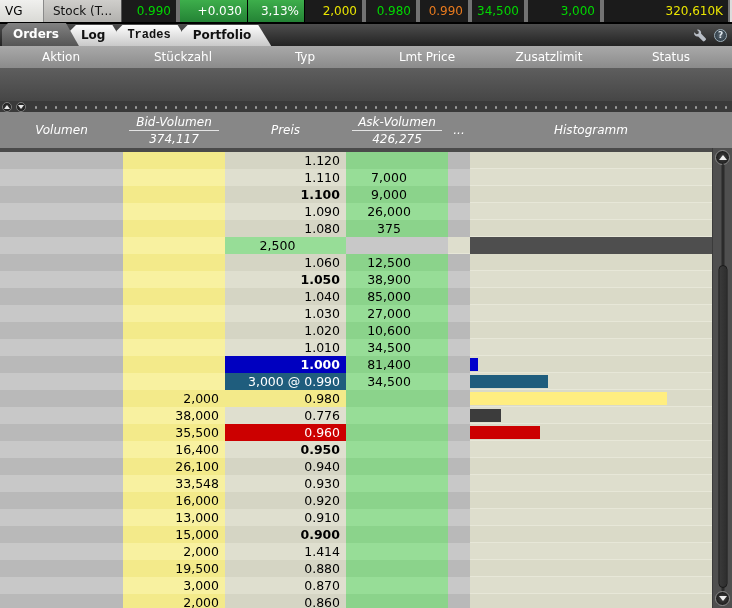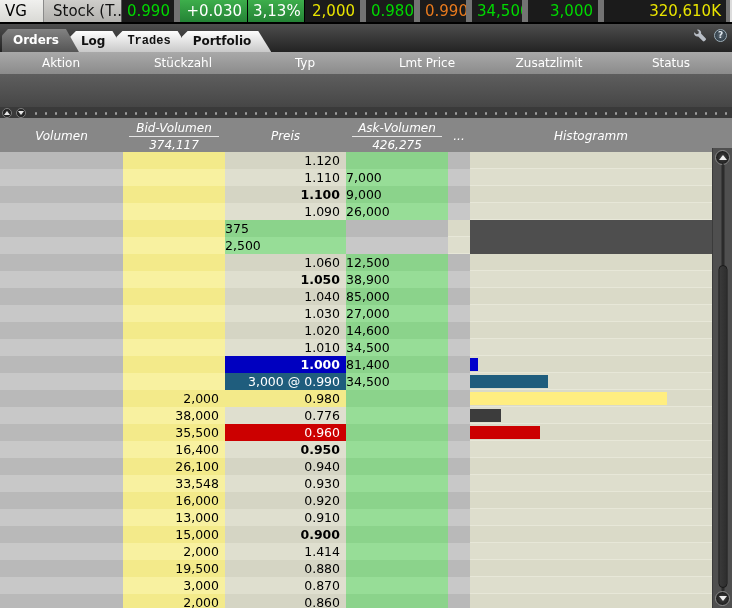--- a/index.html
+++ b/index.html
@@ -5,40 +5,40 @@
   * { margin:0; padding:0; box-sizing:border-box; }
   html,body { width:732px; height:608px; overflow:hidden; }
   .screen {
     width:732px; height:608px; position:relative;
     font-family:"DejaVu Sans", sans-serif;
     background:#4a4a4a; user-select:none;
   }
 
   
   .quote-bar { height:24px; background:#141414; border-bottom:2px solid #000; display:flex; position:relative; }
-  .qcell { height:22px; line-height:22px; font-size:15px; padding:0 5px; text-align:right; white-space:nowrap; overflow:hidden; }
+  .qcell { height:22px; line-height:22px; font-size:12px; padding:0 5px; text-align:right; white-space:nowrap; overflow:hidden; }
   .qcell:nth-child(1){ width:44px; background:linear-gradient(#f0f0ee,#d9d9d5); color:#000; text-align:left; border-right:1px solid #8a8a8a; }
   .qcell:nth-child(2){ width:78px; background:linear-gradient(#cfcecb,#b2b1ae); color:#111; text-align:left; padding-left:9px; border-right:1px solid #555; }
   .qcell:nth-child(3){ width:58px; }
   .qcell:nth-child(4){ width:68px; }
   .qcell:nth-child(5){ width:57px; }
   .qcell:nth-child(6){ width:61px; }
   .qcell:nth-child(7){ width:54px; }
   .qcell:nth-child(8){ width:52px; }
   .qcell:nth-child(9){ width:56px; }
   .qcell:nth-child(10){ width:76px; }
   .qcell:nth-child(11){ flex:1; }
-  .q-dark { background:#1b1b1b; border-right:6px solid #737373; }
+  .q-dark { background:#1b1b1b; border-right:4px solid #737373; }
   .q-green-bg { background:linear-gradient(#3dae4b,#248335); border-right:1px solid #000; }
   .fg-green { color:#00d800; } .fg-yellow { color:#e9e400; }
   .fg-orange { color:#e87a1e; } .fg-white { color:#ffffff; }
   .q-edge { position:absolute; right:0; top:0; width:2px; height:22px; background:#dcdcdc; }
 
   
-  .tabbar { height:28px; background:linear-gradient(#4d4d4d,#232323); display:flex; align-items:flex-end; padding-left:2px; position:relative; }
+  .tabbar { height:22px; background:linear-gradient(#4d4d4d,#232323); display:flex; align-items:flex-end; padding-left:2px; position:relative; }
   .tab { height:21px; line-height:21px; font-size:12px; font-weight:bold; padding:0 20px 0 11px; margin-right:-9px; position:relative;
          clip-path:polygon(0 100%, 0 28%, 6px 0, calc(100% - 13px) 0, 100% 100%);
          background:linear-gradient(#fdfdfd,#c9c9c9); color:#111; }
   .tab.active { background:linear-gradient(#828282,#555555); color:#fff; height:23px; line-height:23px; }
   .tab-icons { position:absolute; right:5px; top:5px; display:flex; gap:7px; align-items:center; }
   .icon-wrench { width:13px; height:13px; }
   .icon-help { width:13px; height:13px; border-radius:50%; background:radial-gradient(#5a6670,#23303a); border:1px solid #9fb0ba;
                color:#dfe7ec; font-size:9px; line-height:11px; text-align:center; font-weight:bold; }
 
   
@@ -64,21 +64,21 @@
   .lh-two .top { border-bottom:1px solid #e4e4e4; padding:0 6px 1px; min-width:88%; text-align:center; }
   .lh-two .bot { padding-top:1px; }
 
   
   .ladder-body { position:absolute; left:0; right:0; top:152px; bottom:0; overflow:hidden; background:#4e4e4e; }
   .lrow { display:grid; grid-template-columns:123px 102px 121px 102px 22px auto; height:17px; margin-right:20px;
           font-size:12.5px; line-height:17px; color:#000; }
   .c-vol  { background:#b9b9b9; }
   .c-bid  { background:#f3ea8a; text-align:right; padding-right:6px; }
   .c-price{ background:#d5d5c4; text-align:right; padding-right:6px; }
-  .c-ask  { background:#8bd38b; text-align:left; padding-right:16px; }
+  .c-ask  { background:#8bd38b; text-align:center; padding-right:16px; }
   .c-more { background:#b9b9b9; }
   .c-hist { background:#dadac8; border-bottom:1px solid #e7e7d8; overflow:hidden; }
   .lrow.alt .c-vol  { background:#c8c8c8; }
   .lrow.alt .c-bid  { background:#f8f1a0; }
   .lrow.alt .c-price{ background:#dfdfcf; }
   .lrow.alt .c-ask  { background:#97dd97; }
   .lrow.alt .c-more { background:#c8c8c8; }
   .lrow.alt .c-hist { background:#dedecd; }
   .c-price.bold { font-weight:bold; }
   .c-price.last-blue { background:#0000c0 !important; color:#fff; font-weight:bold; }
@@ -211,20 +211,21 @@
     <div class="c-price">1.090</div>
     <div class="c-ask">26,000</div>
     <div class="c-more"></div>
     <div class="c-hist">
       
     </div>
   </div>
       <div class="lrow">
     <div class="c-vol"></div>
     <div class="c-bid"></div>
+    <div class="c-price">1.080</div>
     <div class="c-ask">375</div>
     <div class="c-more"></div>
     <div class="c-hist">
       
     </div>
   </div>
       <div class="lrow alt">
     <div class="c-vol"></div>
     <div class="c-bid"></div>
     <div class="c-ask">2,500</div>
@@ -270,21 +271,21 @@
     <div class="c-ask">27,000</div>
     <div class="c-more"></div>
     <div class="c-hist">
       
     </div>
   </div>
       <div class="lrow">
     <div class="c-vol"></div>
     <div class="c-bid"></div>
     <div class="c-price">1.020</div>
-    <div class="c-ask">14,600</div>
+    <div class="c-ask">10,600</div>
     <div class="c-more"></div>
     <div class="c-hist">
       
     </div>
   </div>
       <div class="lrow alt">
     <div class="c-vol"></div>
     <div class="c-bid"></div>
     <div class="c-price">1.010</div>
     <div class="c-ask">34,500</div>

